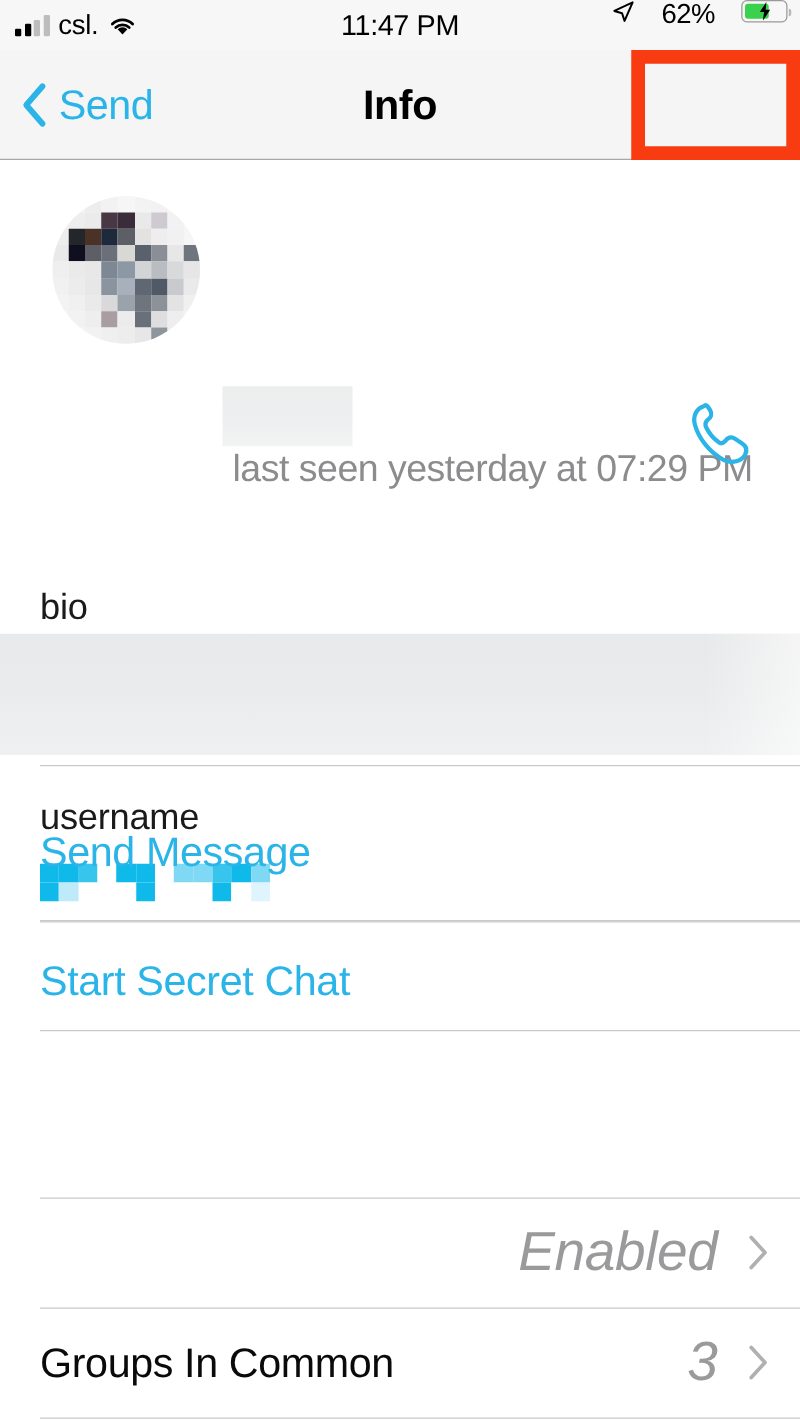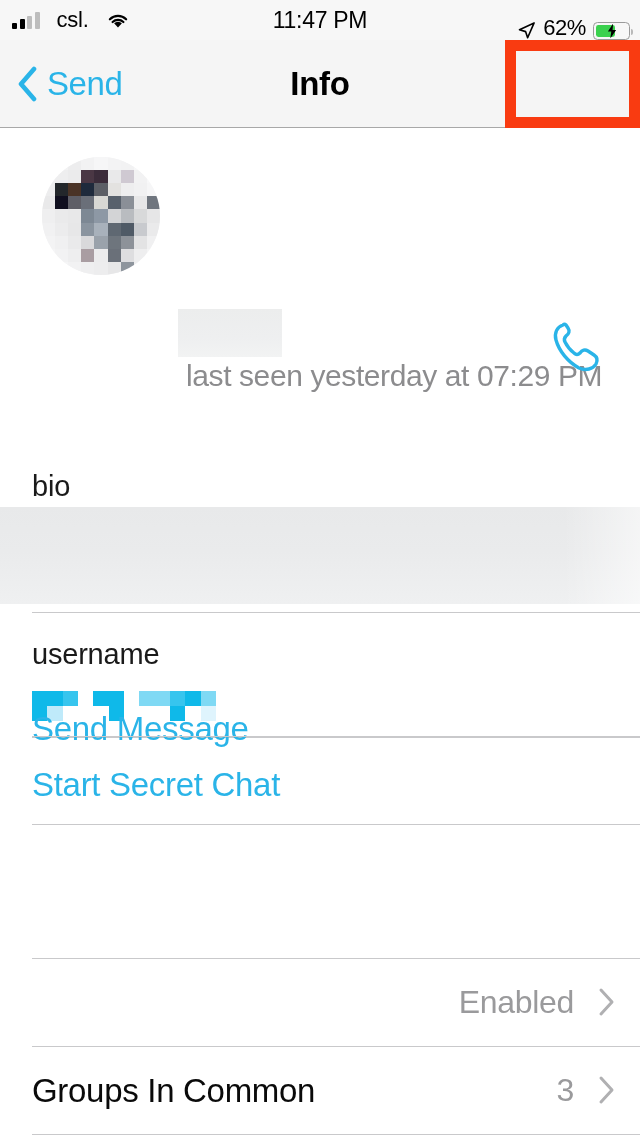--- a/index.html
+++ b/index.html
@@ -21,21 +21,21 @@
     position: absolute;
     left: 0; top: 0;
     width: 640px; height: 40px;
     background: #f7f7f7;
     display: flex;
     align-items: center;
   }
   .sb-left {
     position: absolute;
     left: 12px; top: 0; height: 40px;
-    display: flex; align-items: center; gap: 17px;
+    display: flex; align-items: center; gap: 7px;
   }
   .signal-bars {
     display: flex; align-items: flex-end; gap: 2.5px; height: 17px;
   }
   .signal-bars i {
     display: block; width: 5px; background: #000; border-radius: 1px;
   }
   .signal-bars i:nth-child(1) { height: 6px; }
   .signal-bars i:nth-child(2) { height: 10px; }
   .signal-bars i:nth-child(3) { height: 13px; background: #bdbdbd; }
@@ -45,21 +45,21 @@
     padding-bottom: 1px;
   }
   .wifi-icon { width: 24px; height: 18px; display:block; }
   .sb-center {
     position: absolute; left: 0; top: 0; width: 640px; height: 40px;
     display: flex; align-items: center; justify-content: center;
     font-size: 23px; color: #000; letter-spacing: -0.3px; font-weight: 400;
   }
   .sb-right {
     position: absolute; right: 10px; top: 0; height: 40px;
-    display: flex; align-items: flex-end; gap: 7px;
+    display: flex; align-items: flex-start; gap: 21px;
   }
   .loc-icon { width: 19px; height: 19px; display: block; }
   .battery-pct {
     font-size: 22px; color: #000; letter-spacing: -0.4px; line-height: 1;
     padding-bottom: 1px;
   }
   .battery {
     position: relative; width: 37px; height: 18px;
     border: 1.6px solid #9a9a9a; border-radius: 4.5px; box-sizing: border-box;
   }
@@ -201,21 +201,21 @@
     cursor: pointer;
   }
   .list-row .title {
     position: absolute; left: 32px; top: 50%;
     transform: translateY(-50%);
     font-size: 33px; color: #0a0a0a; letter-spacing: -0.3px; line-height: 1;
   }
   .list-row .value {
     position: absolute; right: 66px; top: 50%;
     transform: translateY(-50%);
-    font-size: 32px; color: #9a9a9c; letter-spacing: -0.3px; line-height: 1;
+    font-size: 44px; color: #9a9a9c; letter-spacing: -0.3px; line-height: 1; font-style: italic;
   }
   .list-row .chev {
     position: absolute; right: 24px; top: 50%;
     transform: translateY(-50%);
     width: 18px; height: 30px;
   }
 </style>
 </head>
 <body>
 
@@ -393,21 +393,21 @@
       <span style="background: rgb(15, 185, 233);"></span>
       <span style="background: rgb(255, 255, 255);"></span>
       <span style="background: rgb(255, 255, 255);"></span>
       <span style="background: rgb(255, 255, 255);"></span>
       <span style="background: rgb(15, 185, 233);"></span>
       <span style="background: rgb(255, 255, 255);"></span>
       <span style="background: rgb(223, 244, 253);"></span>
     </div>
   <div class="divider" style="top:608px;"></div>
 
-  <div class="action-row" style="top:583px;">Send Message</div>
+  <div class="action-row" style="top:536px;">Send Message</div>
   <div class="divider" style="top:607px;"></div>
   <div class="action-row" style="top:639px;">Start Secret Chat</div>
   <div class="divider" style="top:695px;"></div>
 
   <div class="divider" style="top:829px;"></div>
 
   <div class="list-row" style="top:829px;">
     <span class="value">Enabled</span>
     <span class="chev">
       <svg viewBox="0 0 18 30">

